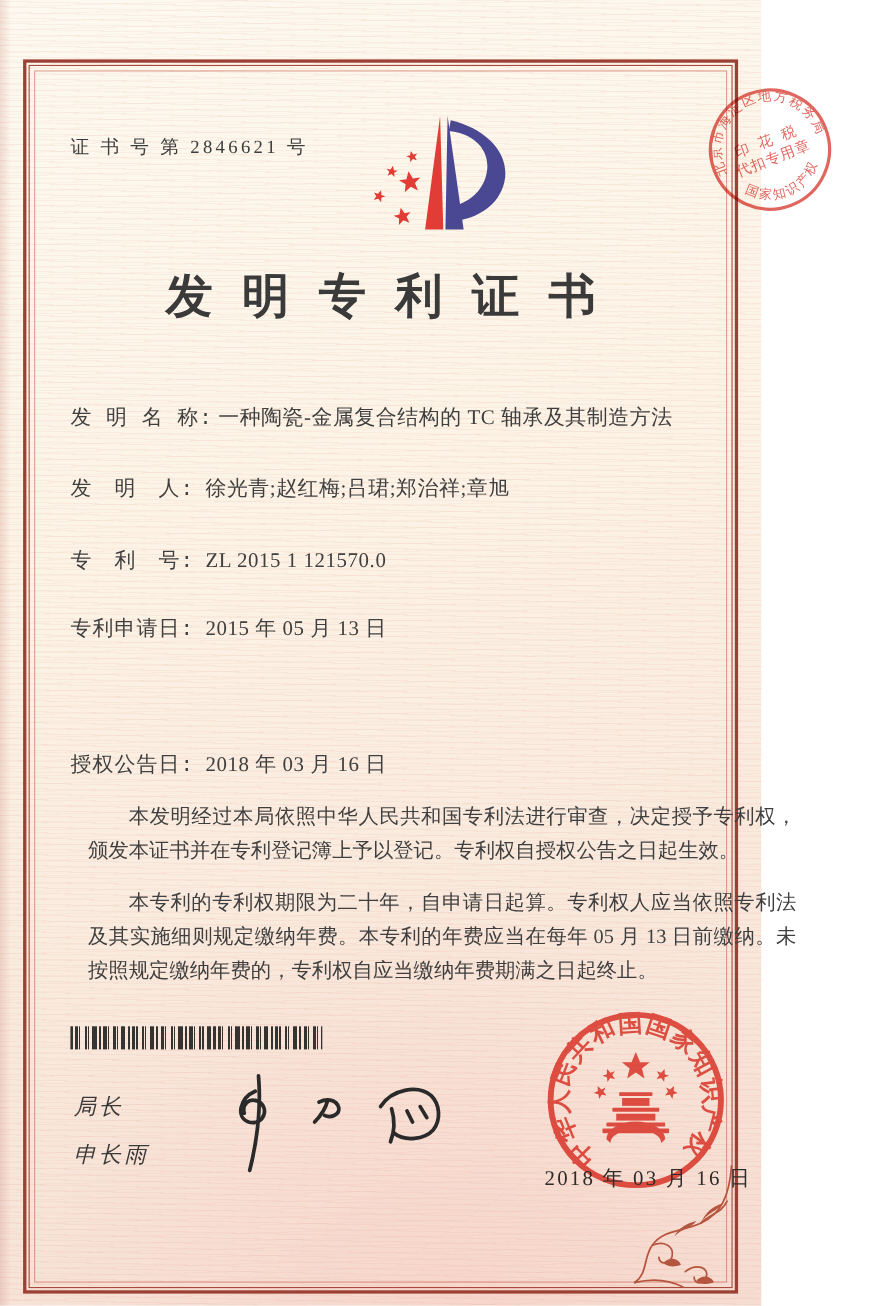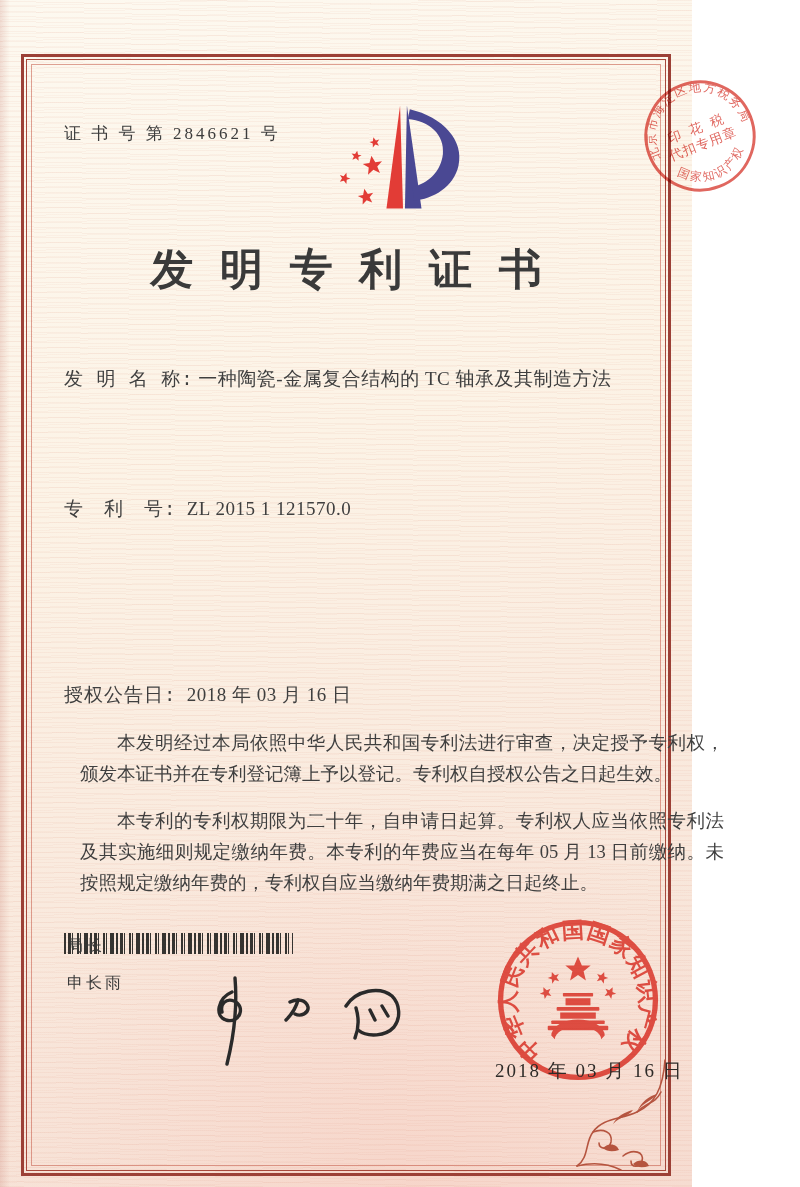--- a/index.html
+++ b/index.html
@@ -62,21 +62,21 @@
 
   .barcode{
     position:absolute;left:64px;top:933px;width:229px;height:21px;
     background:repeating-linear-gradient(90deg,
       #20201e 0 2px,transparent 2px 4px,#20201e 4px 7px,transparent 7px 8px,
       #20201e 8px 9px,transparent 9px 13px,#20201e 13px 15px,transparent 15px 16px,
       #20201e 16px 17px,transparent 17px 20px,#20201e 20px 24px,transparent 24px 26px);
     opacity:.9;
   }
 
-  .signoff{position:absolute;left:67px;top:936px;font-size:16px;color:#3a3a3a;letter-spacing:3px;}
+  .signoff{position:absolute;left:67px;top:993px;font-size:20px;color:#3a3a3a;letter-spacing:3px;font-style:italic;}
   .signoff .name{display:block;margin-top:16px;}
   .autograph{position:absolute;left:198px;top:972px;width:215px;height:100px;}
 
   .big-seal{
     position:absolute;left:489px;top:911px;width:178px;height:178px;
     opacity:.9;mix-blend-mode:multiply;
   }
   .seal-date{
     position:absolute;left:495px;top:1058px;font-size:19px;color:#2e2b28;
     letter-spacing:2px;white-space:nowrap;
@@ -141,23 +141,31 @@
     <text x="0" y="-4" text-anchor="middle" font-size="13.5" fill="#d9453c" letter-spacing="3" font-family="Liberation Serif, serif">印 花 税</text>
     <text x="0" y="13" text-anchor="middle" font-size="13.5" fill="#d9453c" letter-spacing="1" font-family="Liberation Serif, serif">代扣专用章</text>
   </svg>
 
   <div class="doc-title">发明专利证书</div>
 
   <div class="field f1">
     <span class="lbl">发 明 名 称:</span>
     <span class="val">一种陶瓷-金属复合结构的 TC 轴承及其制造方法</span>
   </div>
+  <div class="field f2">
+    <span class="lbl">发　明　人:</span>
+    <span class="val">徐光青;赵红梅;吕珺;郑治祥;章旭</span>
+  </div>
   <div class="field f3">
     <span class="lbl">专　利　号:</span>
     <span class="val">ZL 2015 1 121570.0</span>
+  </div>
+  <div class="field f4">
+    <span class="lbl">专利申请日:</span>
+    <span class="val">2015 年 05 月 13 日</span>
   </div>
   <div class="field f6">
     <span class="lbl">授权公告日:</span>
     <span class="val">2018 年 03 月 16 日</span>
   </div>
 
   <div class="body-text">
     <p>本发明经过本局依照中华人民共和国专利法进行审查，决定授予专利权，颁发本证书并在专利登记簿上予以登记。专利权自授权公告之日起生效。</p>
     <p>本专利的专利权期限为二十年，自申请日起算。专利权人应当依照专利法及其实施细则规定缴纳年费。本专利的年费应当在每年 05 月 13 日前缴纳。未按照规定缴纳年费的，专利权自应当缴纳年费期满之日起终止。</p>
   </div>

